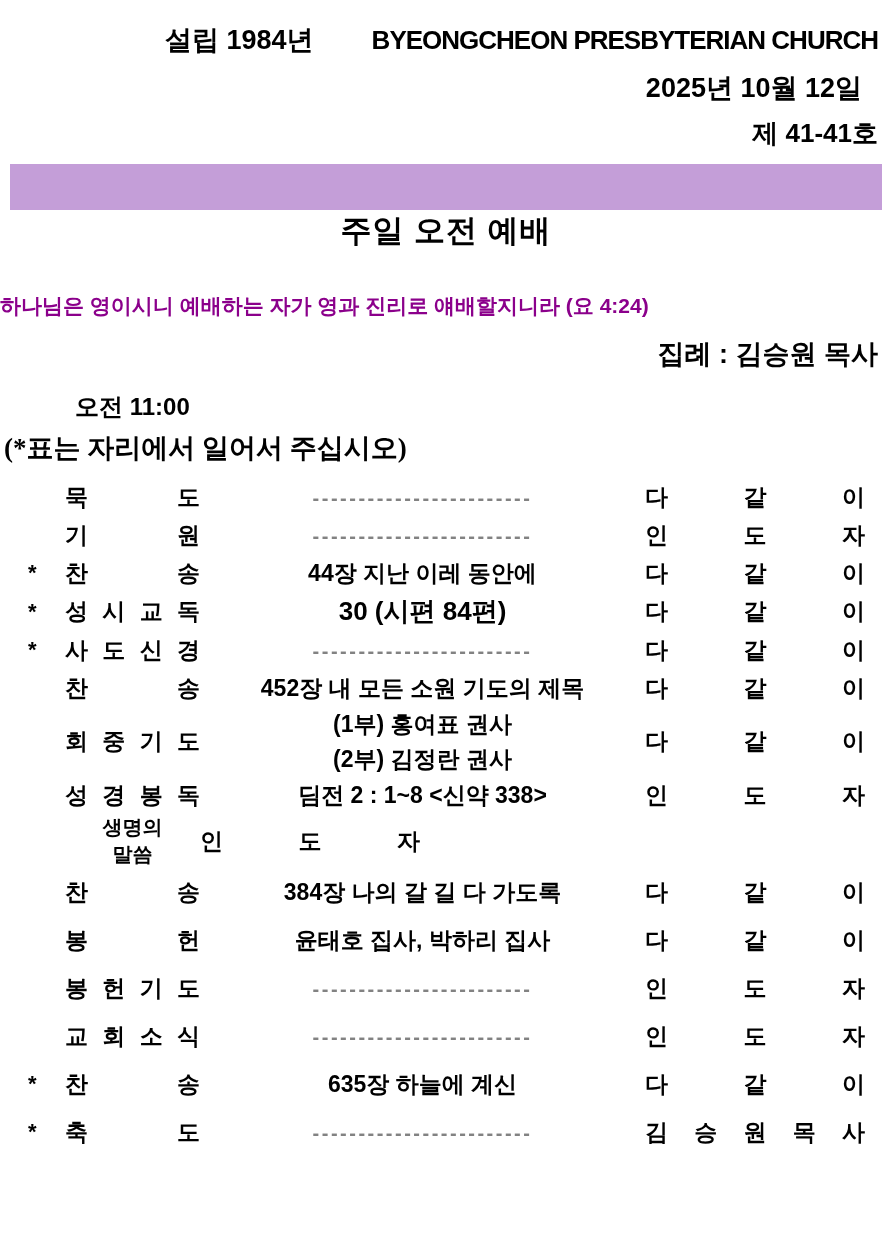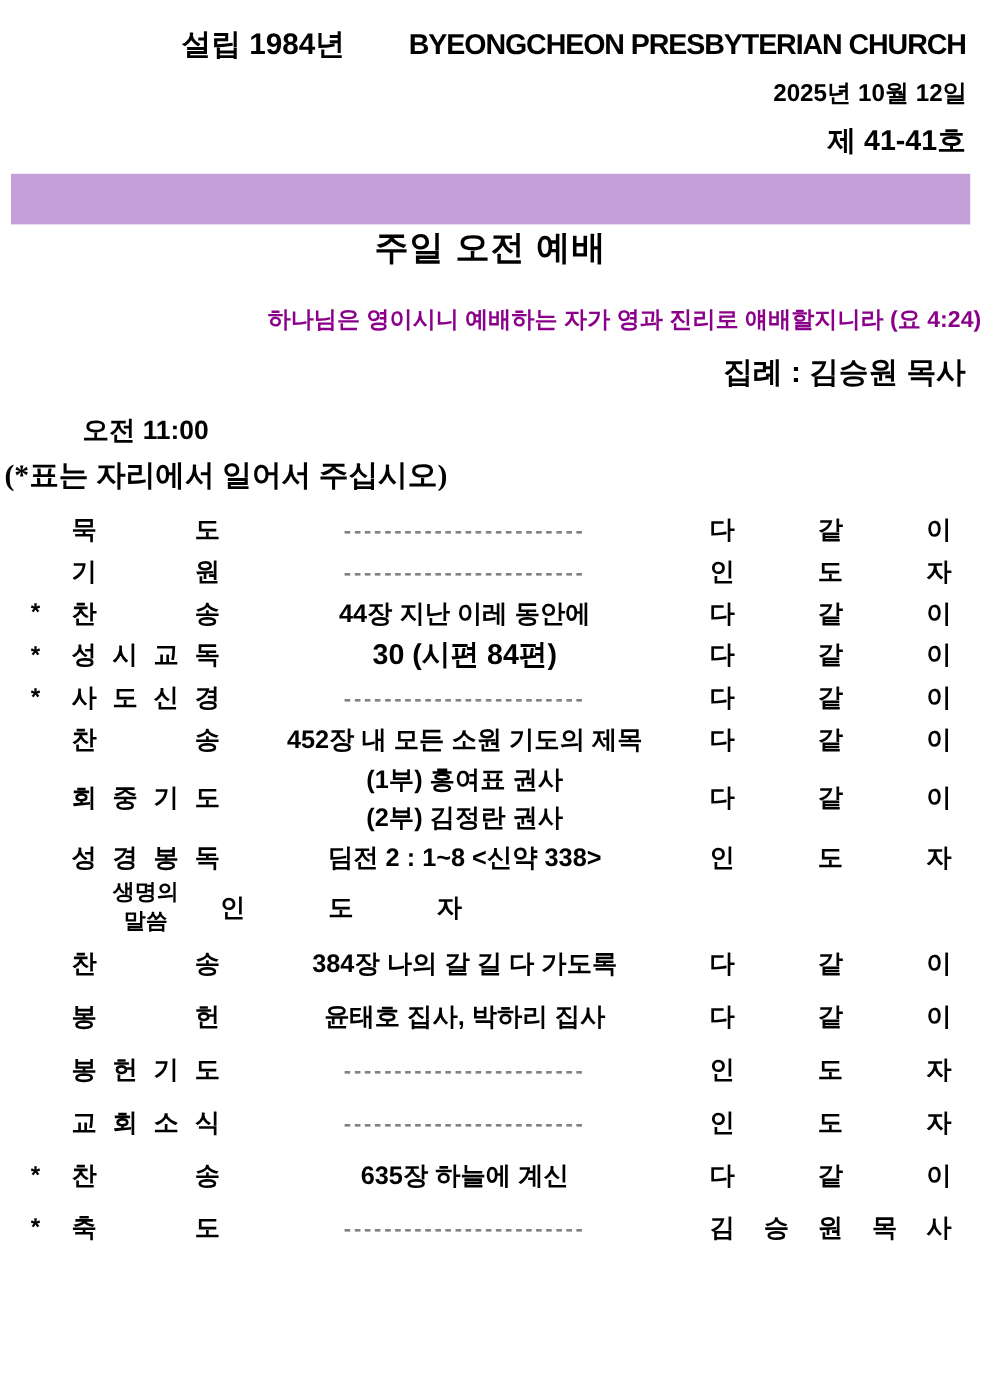--- a/index.html
+++ b/index.html
@@ -29,44 +29,44 @@
     white-space: nowrap;
   }
   .church-name {
     margin-left: auto;
     font-size: 26px;
     letter-spacing: -1px;
   }
   .header-line2 {
     margin-top: 12px;
     text-align: right;
-    padding-right: 13px;
-    font-size: 22px;
+    padding-right: 30px;
+    font-size: 27px;
   }
   .header-line3 {
     margin-top: 10px;
     text-align: right;
     padding-right: 14px;
     font-size: 26px;
   }
   .bar {
     height: 46px;
     background: var(--bar-color);
     margin: 13px 10px 0 10px;
   }
 
   
   .title {
     text-align: center;
     font-size: 31px;
     letter-spacing: 1px;
   }
   .verse {
-    margin-top: 30px;
-    text-align: right;
+    margin-top: 40px;
+    text-align: left;
     font-size: 21px;
     color: var(--verse-color);
   }
   .officiant {
     margin-top: 16px;
     text-align: right;
     padding-right: 14px;
     font-size: 27px;
   }
   .time {

